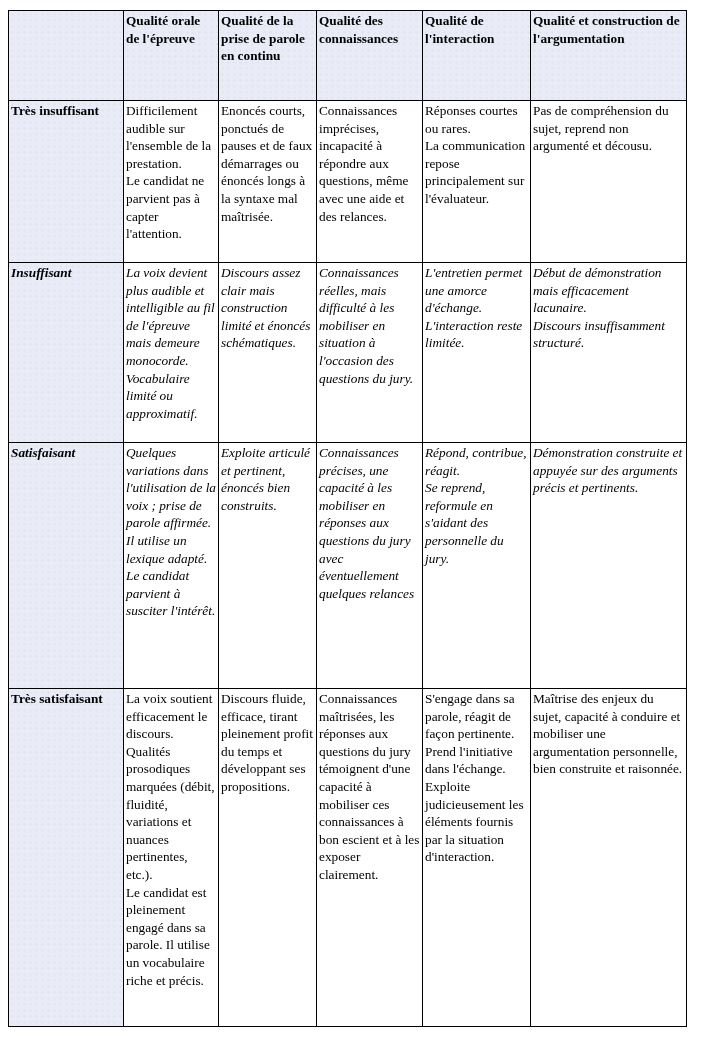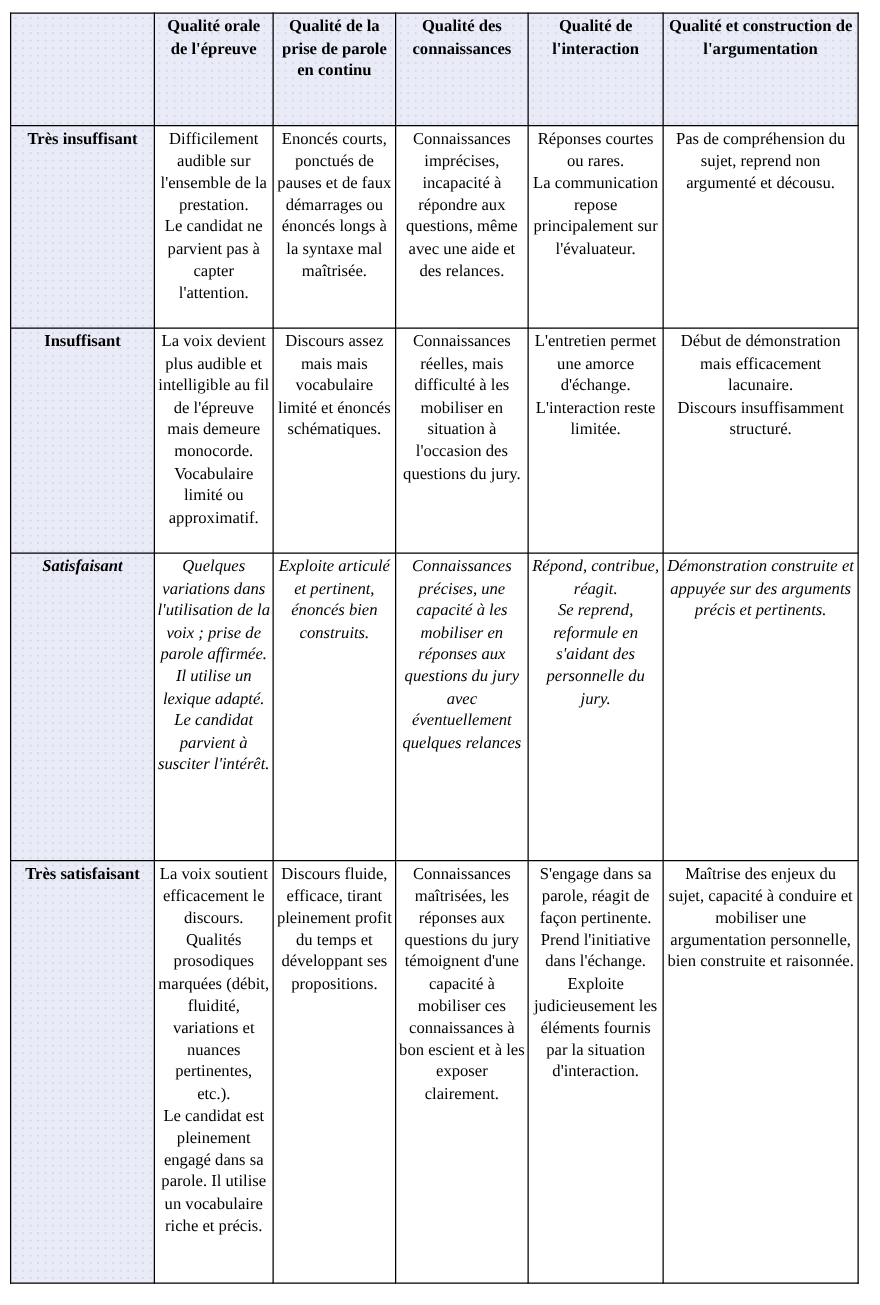--- a/index.html
+++ b/index.html
@@ -11,40 +11,40 @@
     table-layout: fixed;
     font-family: "Liberation Serif", "DejaVu Serif", serif;
     font-size: 13.3px;
     line-height: 17.6px;
     color: #000;
   }
   table.rubric td, table.rubric th {
     border: 1.5px solid #000;
     vertical-align: top;
     padding: 1px 2px 2px 2px;
-    text-align: center;
+    text-align: left;
     word-wrap: break-word;
   }
   table.rubric th { font-weight: bold; }
   .shaded {
     background-color: #e9ebf7;
     background-image: radial-gradient(#d4d7ea 0.6px, transparent 0.8px);
     background-size: 6px 6px;
   }
   .rowhead { font-weight: bold; }
   .cell-text { white-space: pre-line; }
   col.c0 { width: 115px; }
   col.c1 { width: 95px; }
   col.c2 { width: 98px; }
   col.c3 { width: 106px; }
   col.c4 { width: 108px; }
   col.c5 { width: 156px; }
   tr.hdr { height: 90px; }
   tr.r0 { height: 162px; }
-  tr.r1 { height: 180px; }
+  tr.r1 { height: 180px; font-style: italic; }
   tr.r2 { height: 246px; font-style: italic; }
   tr.r3 { height: 338px; }
 </style>
 </head>
 <body>
 
 <table class="rubric">
   <colgroup>
     <col class="c0">
       <col class="c1">
@@ -71,21 +71,21 @@
       <td class="cell-text">Enoncés courts, ponctués de pauses et de faux démarrages ou énoncés longs à la syntaxe mal maîtrisée.</td>
       <td class="cell-text">Connaissances imprécises, incapacité à répondre aux questions, même avec une aide et des relances.</td>
       <td class="cell-text">Réponses courtes ou rares.
 La communication repose principalement sur l'évaluateur.</td>
       <td class="cell-text">Pas de compréhension du sujet, reprend non argumenté et décousu.</td>
     </tr>
     <tr class="r1">
       <td class="shaded rowhead">Insuffisant</td>
       <td class="cell-text">La voix devient plus audible et intelligible au fil de l'épreuve mais demeure monocorde.
 Vocabulaire limité ou approximatif.</td>
-      <td class="cell-text">Discours assez mais mais vocabulaire limité et énoncés schématiques.</td>
+      <td class="cell-text">Discours assez clair mais construction limité et énoncés schématiques.</td>
       <td class="cell-text">Connaissances réelles, mais difficulté à les mobiliser en situation à l'occasion des questions du jury.</td>
       <td class="cell-text">L'entretien permet une amorce d'échange.
 L'interaction reste limitée.</td>
       <td class="cell-text">Début de démonstration mais efficacement lacunaire.
 Discours insuffisamment structuré.</td>
     </tr>
     <tr class="r2">
       <td class="shaded rowhead">Satisfaisant</td>
       <td class="cell-text">Quelques variations dans l'utilisation de la voix ; prise de parole affirmée. Il utilise un lexique adapté.
 Le candidat parvient à susciter l'intérêt.</td>

